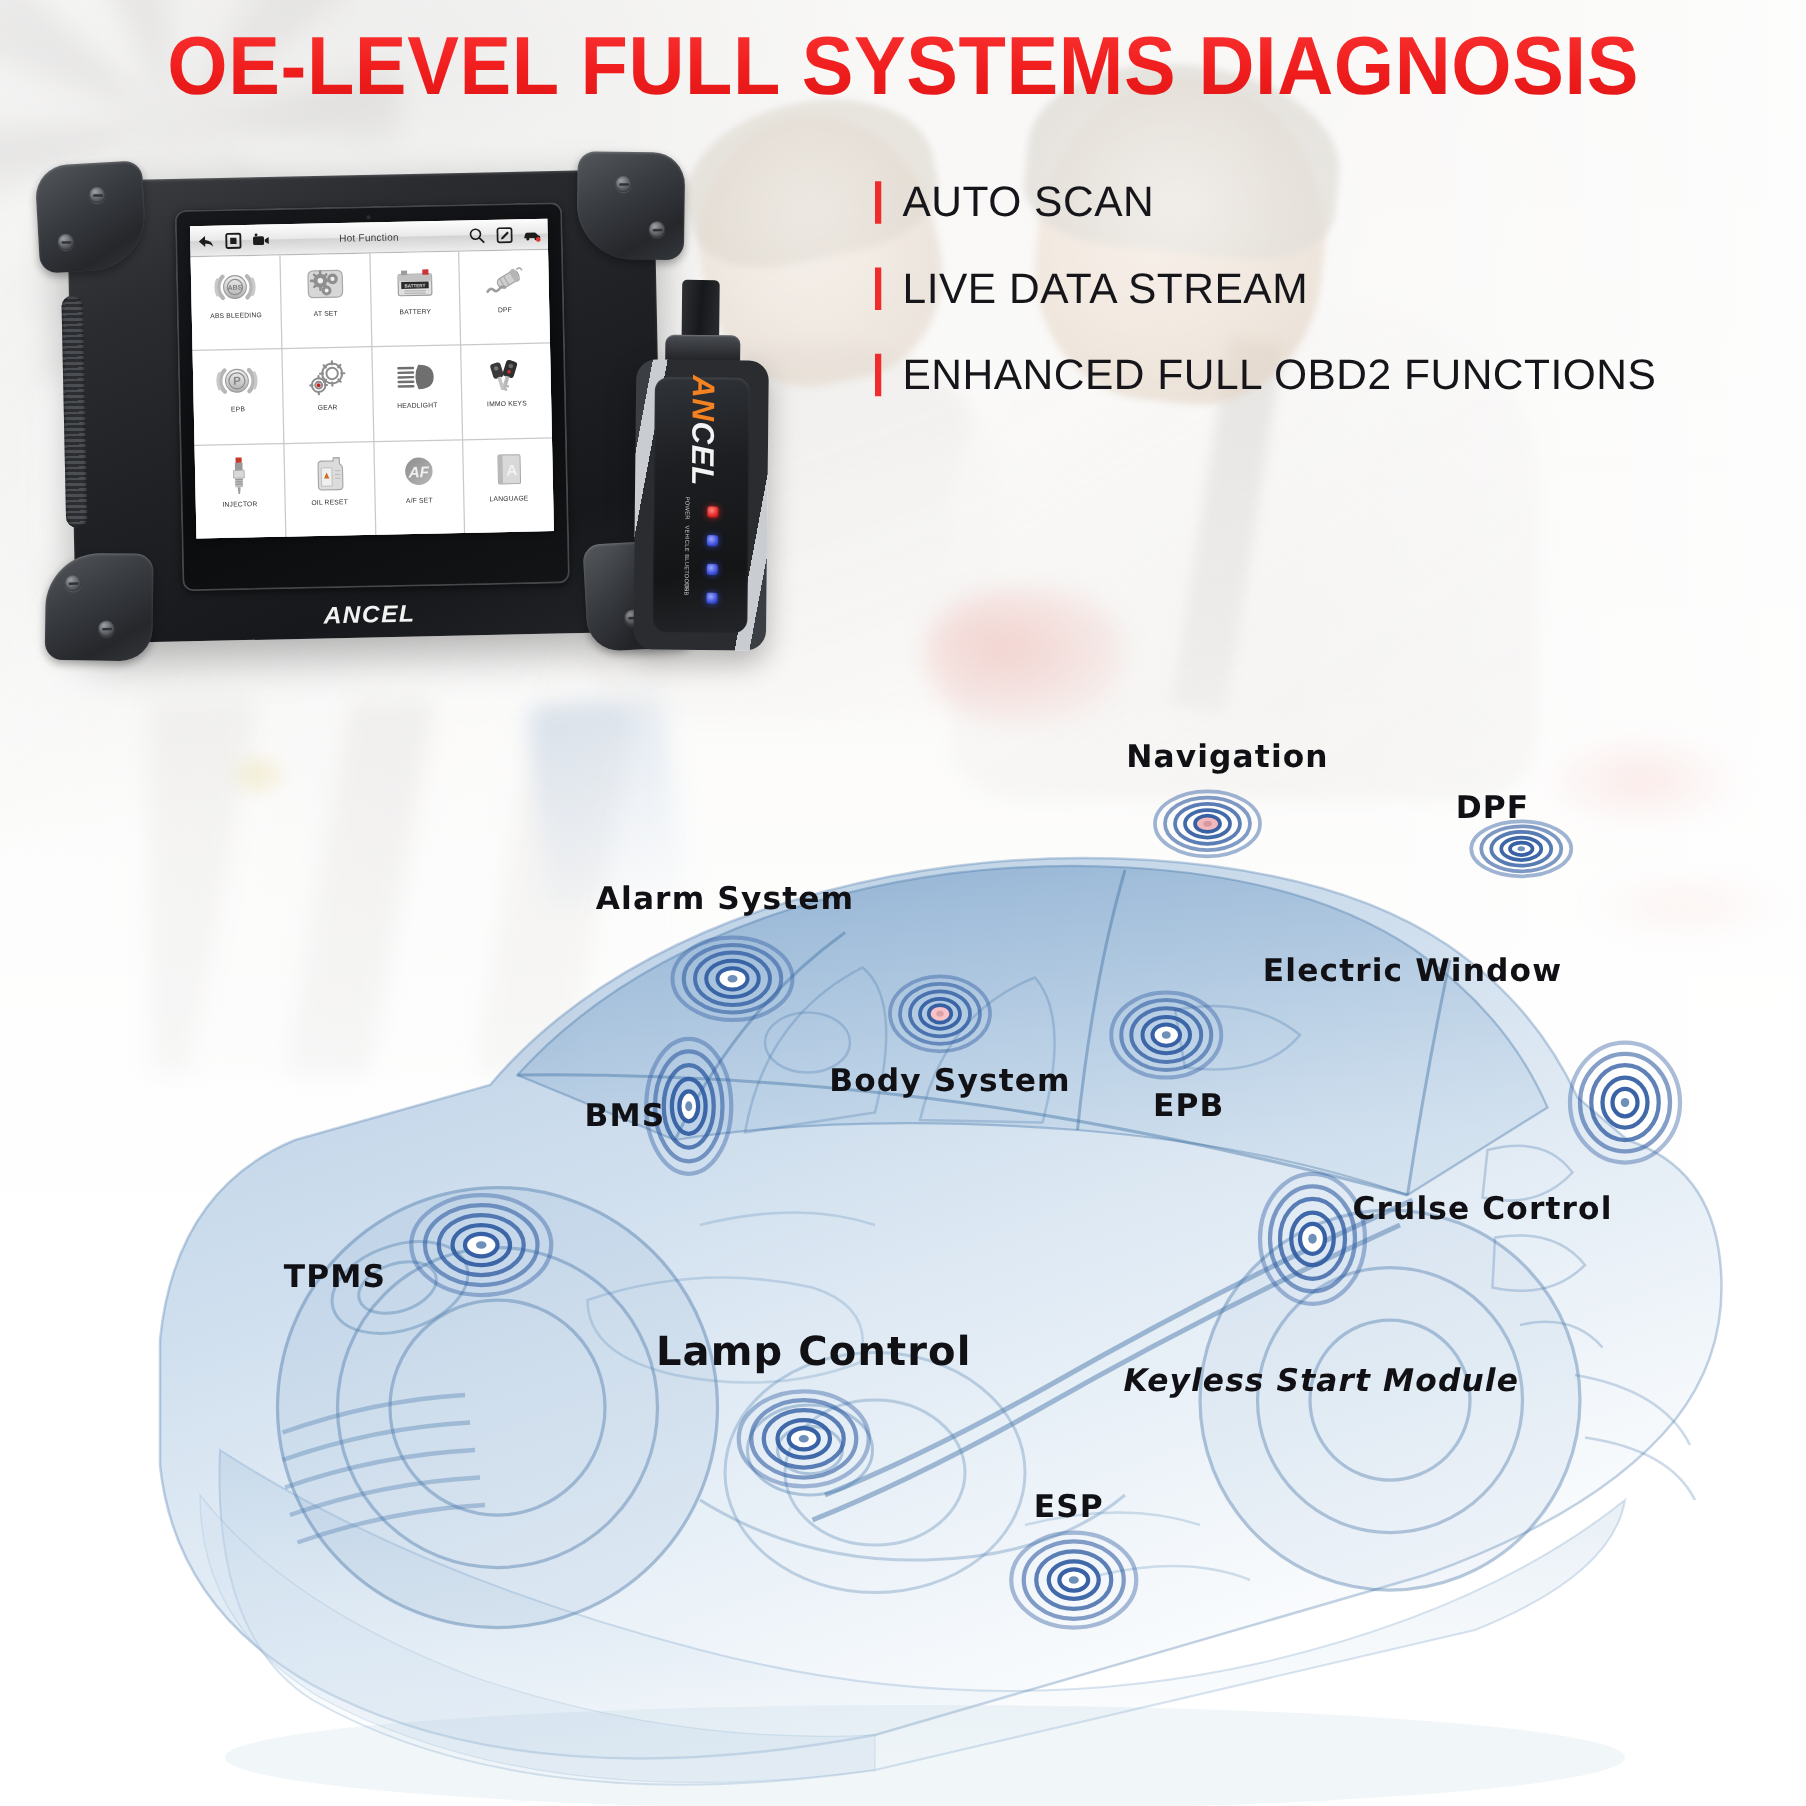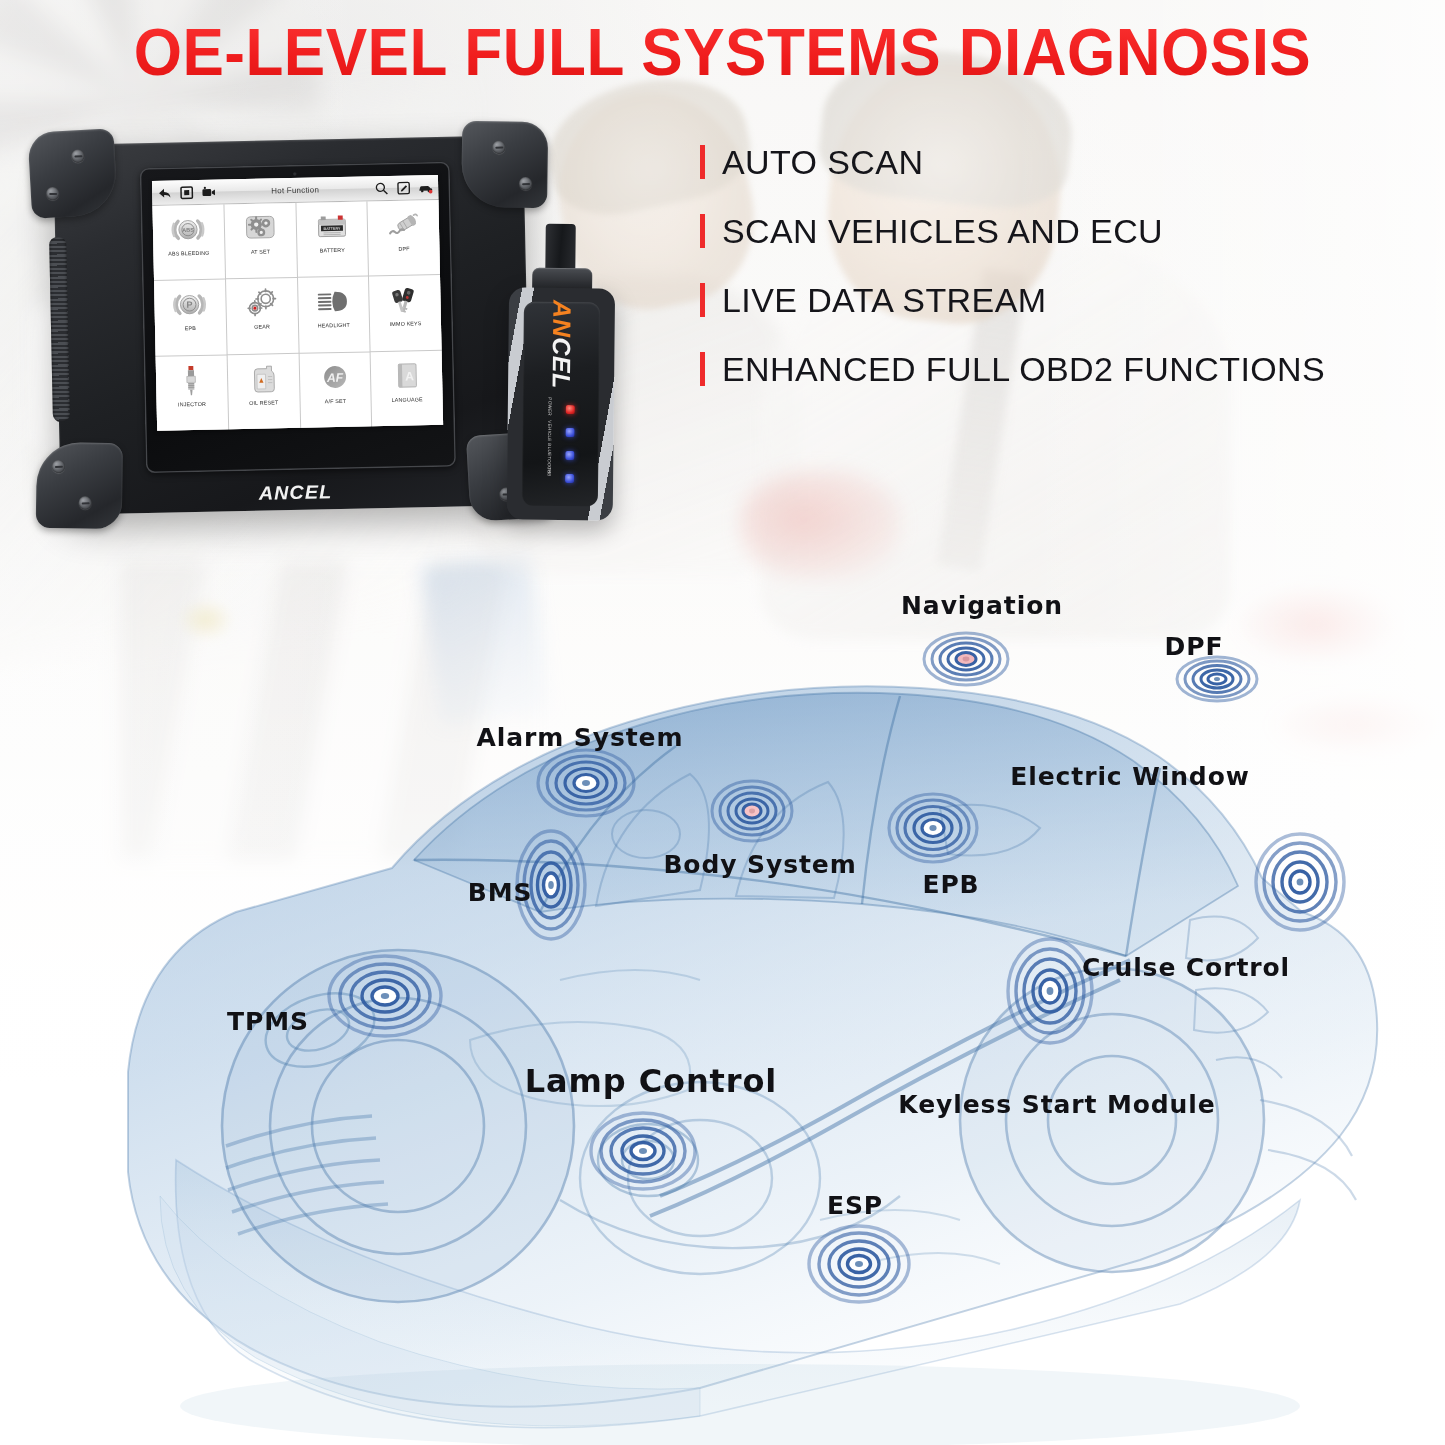--- a/index.html
+++ b/index.html
@@ -346,24 +346,20 @@
     <div class="bg-fade"></div>
     <div class="bg-fade-r"></div>
   </div>
 
   <div class="title">OE-LEVEL FULL SYSTEMS DIAGNOSIS</div>
 
   <div class="features">
     <div class="feat">
       <span class="feat-bar"></span>
       <span class="feat-label">AUTO SCAN</span>
-    </div>
-    <div class="feat">
-      <span class="feat-bar"></span>
-      <span class="feat-label">SCAN VEHICLES AND ECU</span>
     </div>
     <div class="feat">
       <span class="feat-bar"></span>
       <span class="feat-label">LIVE DATA STREAM</span>
     </div>
     <div class="feat">
       <span class="feat-bar"></span>
       <span class="feat-label">ENHANCED FULL OBD2 FUNCTIONS</span>
     </div>
   </div>
@@ -865,25 +861,25 @@
         <ellipse cx="859" cy="1264" rx="40" ry="31" stroke-opacity=".58"></ellipse>
         <ellipse cx="859" cy="1264" rx="30" ry="23" stroke-opacity=".76"></ellipse>
         <ellipse cx="859" cy="1264" rx="20" ry="15" stroke-opacity=".9"></ellipse>
         <ellipse cx="859" cy="1264" rx="11.5" ry="8.5" fill="#ffffff" stroke-opacity=".95"></ellipse>
         <ellipse cx="859" cy="1264" rx="4" ry="3" fill="#6d8fb8" stroke="none"></ellipse>
       </g>
     </svg>
 
     <div class="label" style="left:982px;top:605px;font-size:25px;text-align:center;">Navigation</div>
     <div class="label" style="left:1194px;top:646px;font-size:25px;">DPF</div>
-    <div class="label" style="left:580px;top:719px;font-size:25px;margin-top:18px;">Alarm System</div>
+    <div class="label" style="left:580px;top:719px;font-size:25px;">Alarm System</div>
     <div class="label" style="left:1130px;top:776px;font-size:25px;">Electric Window</div>
     <div class="label" style="left:760px;top:864px;font-size:25px;">Body System</div>
     <div class="label" style="left:951px;top:884px;font-size:25px;">EPB</div>
     <div class="label" style="left:500px;top:892px;font-size:25px;">BMS</div>
     <div class="label" style="left:1186px;top:967px;font-size:25px;">Crulse Cortrol</div>
     <div class="label" style="left:268px;top:1021px;font-size:25px;">TPMS</div>
     <div class="label" style="left:651px;top:1081px;font-size:32px;">Lamp Control</div>
-    <div class="label" style="left:1057px;top:1104px;font-size:25px;">Keyless Start Module</div>
+    <div class="label" style="left:1057px;top:1104px;font-size:25px;font-style:italic;">Keyless Start Module</div>
     <div class="label" style="left:855px;top:1205px;font-size:25px;">ESP</div>
   </div>
 
 </div>
 
 </body></html>

